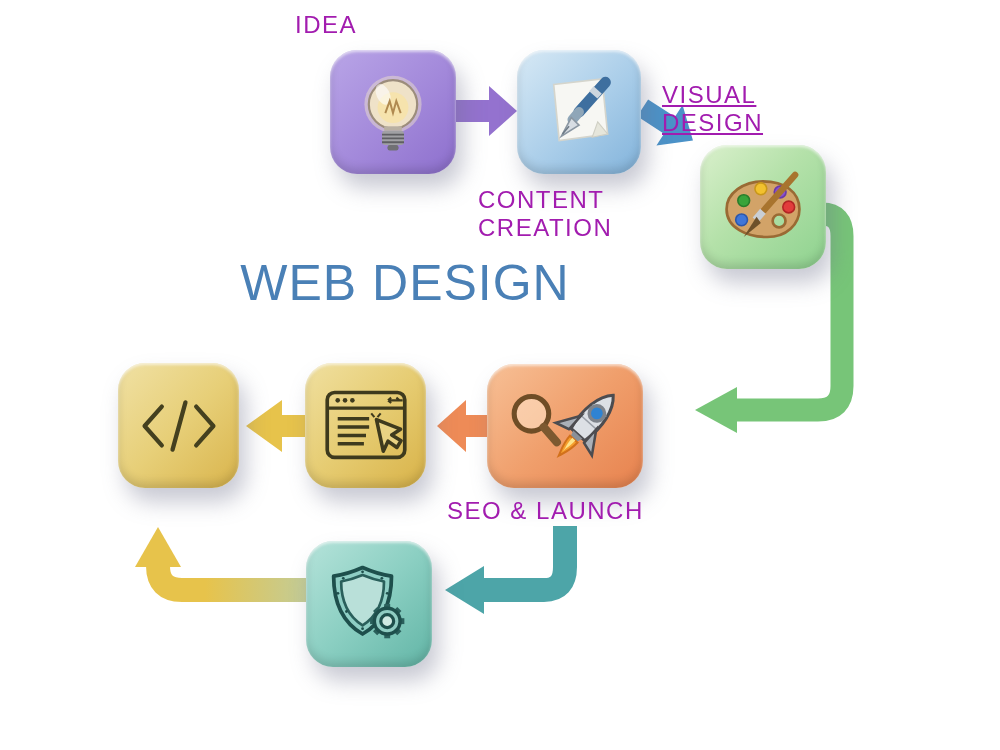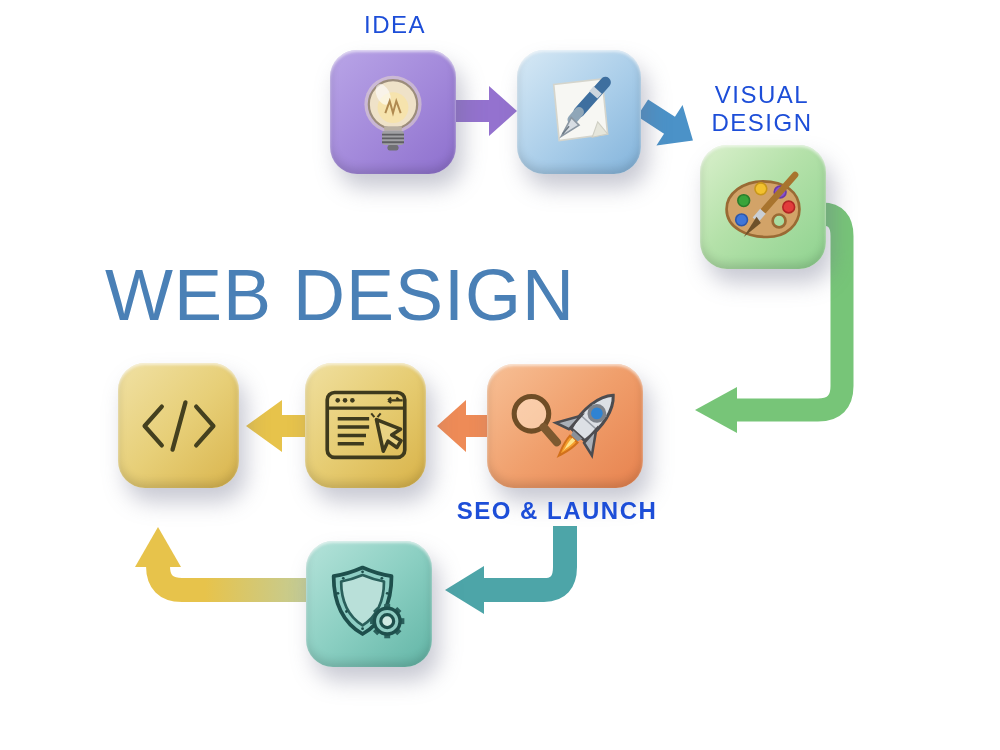--- a/index.html
+++ b/index.html
@@ -21,31 +21,31 @@
                    background:linear-gradient(135deg,#daf0cc 0%,#b4e1a9 45%,#8ed28f 100%);}
   #sq-development {left:118px;top:363px;width:121px;height:125px;
                    background:linear-gradient(135deg,#f0e1a4 0%,#e7cf78 50%,#d9b44c 100%);}
   #sq-wireframe   {left:305px;top:363px;width:121px;height:125px;
                    background:linear-gradient(135deg,#f0e0a0 0%,#e6cc72 50%,#d8b248 100%);}
   #sq-seo         {left:487px;top:364px;width:156px;height:124px;
                    background:linear-gradient(135deg,#f7c096 0%,#f09f6c 50%,#e7824e 100%);}
   #sq-maintenance {left:306px;top:541px;width:126px;height:126px;
                    background:linear-gradient(135deg,#b5e3da 0%,#8bcfc2 50%,#62b5a6 100%);}
   
-  .lbl{position:absolute;z-index:3;text-align:center;font-size:24px;letter-spacing:1.5px;
-       line-height:1.16;color:#1d4ed8;white-space:pre-line;}
+  .lbl{position:absolute;z-index:3;font-size:24px;letter-spacing:1.5px;
+       line-height:1.16;color:#a21caf;white-space:pre-line;}
   #lbl-idea        {left:295px;top:11px; width:200px;}
   #lbl-content     {left:478px;top:186px;width:200px;}
-  #lbl-visual      {left:662px;top:81px; width:200px;}
+  #lbl-visual      {left:662px;top:81px; width:200px;text-decoration:underline;}
   #lbl-development {left:58px; top:495px;width:240px;}
-  #lbl-seo         {left:437px;top:497px;width:240px;font-weight:bold;}
+  #lbl-seo         {left:447px;top:497px;width:240px;}
   #lbl-maintenance {left:238px;top:671px;width:256px;}
   
-  #title{position:absolute;left:105px;top:256px;width:600px;z-index:3;
-         font-size:72px;letter-spacing:1px;line-height:1.1;color:#4a80b6;font-weight:400;}
+  #title{position:absolute;left:105px;top:256px;width:600px;z-index:3;text-align:center;
+         font-size:50px;letter-spacing:1px;line-height:1.1;color:#4a80b6;font-weight:400;}
 </style>
 </head>
 <body>
 
 <div class="stage">
 
   <svg id="arrow-layer" width="1000" height="750" viewBox="0 0 1000 750">
     <defs>
       <linearGradient id="yellowFade" x1="306" y1="0" x2="205" y2="0" gradientUnits="userSpaceOnUse">
         <stop offset="0" stop-color="#c3cc97"></stop>
@@ -188,17 +188,19 @@
           <line x1="59" y1="40" x2="59" y2="47" transform="rotate(270 59 56)"></line>
           <line x1="59" y1="40" x2="59" y2="47" transform="rotate(315 59 56)"></line>
         </g>
         <circle cx="59" cy="56" r="12" fill="#8fccc2" stroke="#1e4f4c" stroke-width="3.2"></circle>
         <circle cx="59" cy="56" r="6" fill="#cfe9e2" stroke="#1e4f4c" stroke-width="3"></circle>
       </g>
     </svg>
   </div>
 
   <div class="lbl" id="lbl-idea">IDEA</div>
+  <div class="lbl" id="lbl-content">CONTENT
+CREATION</div>
   <div class="lbl" id="lbl-visual">VISUAL
 DESIGN</div>
   <div class="lbl" id="lbl-seo">SEO &amp; LAUNCH</div>
 
 </div>
 
 </body></html>

